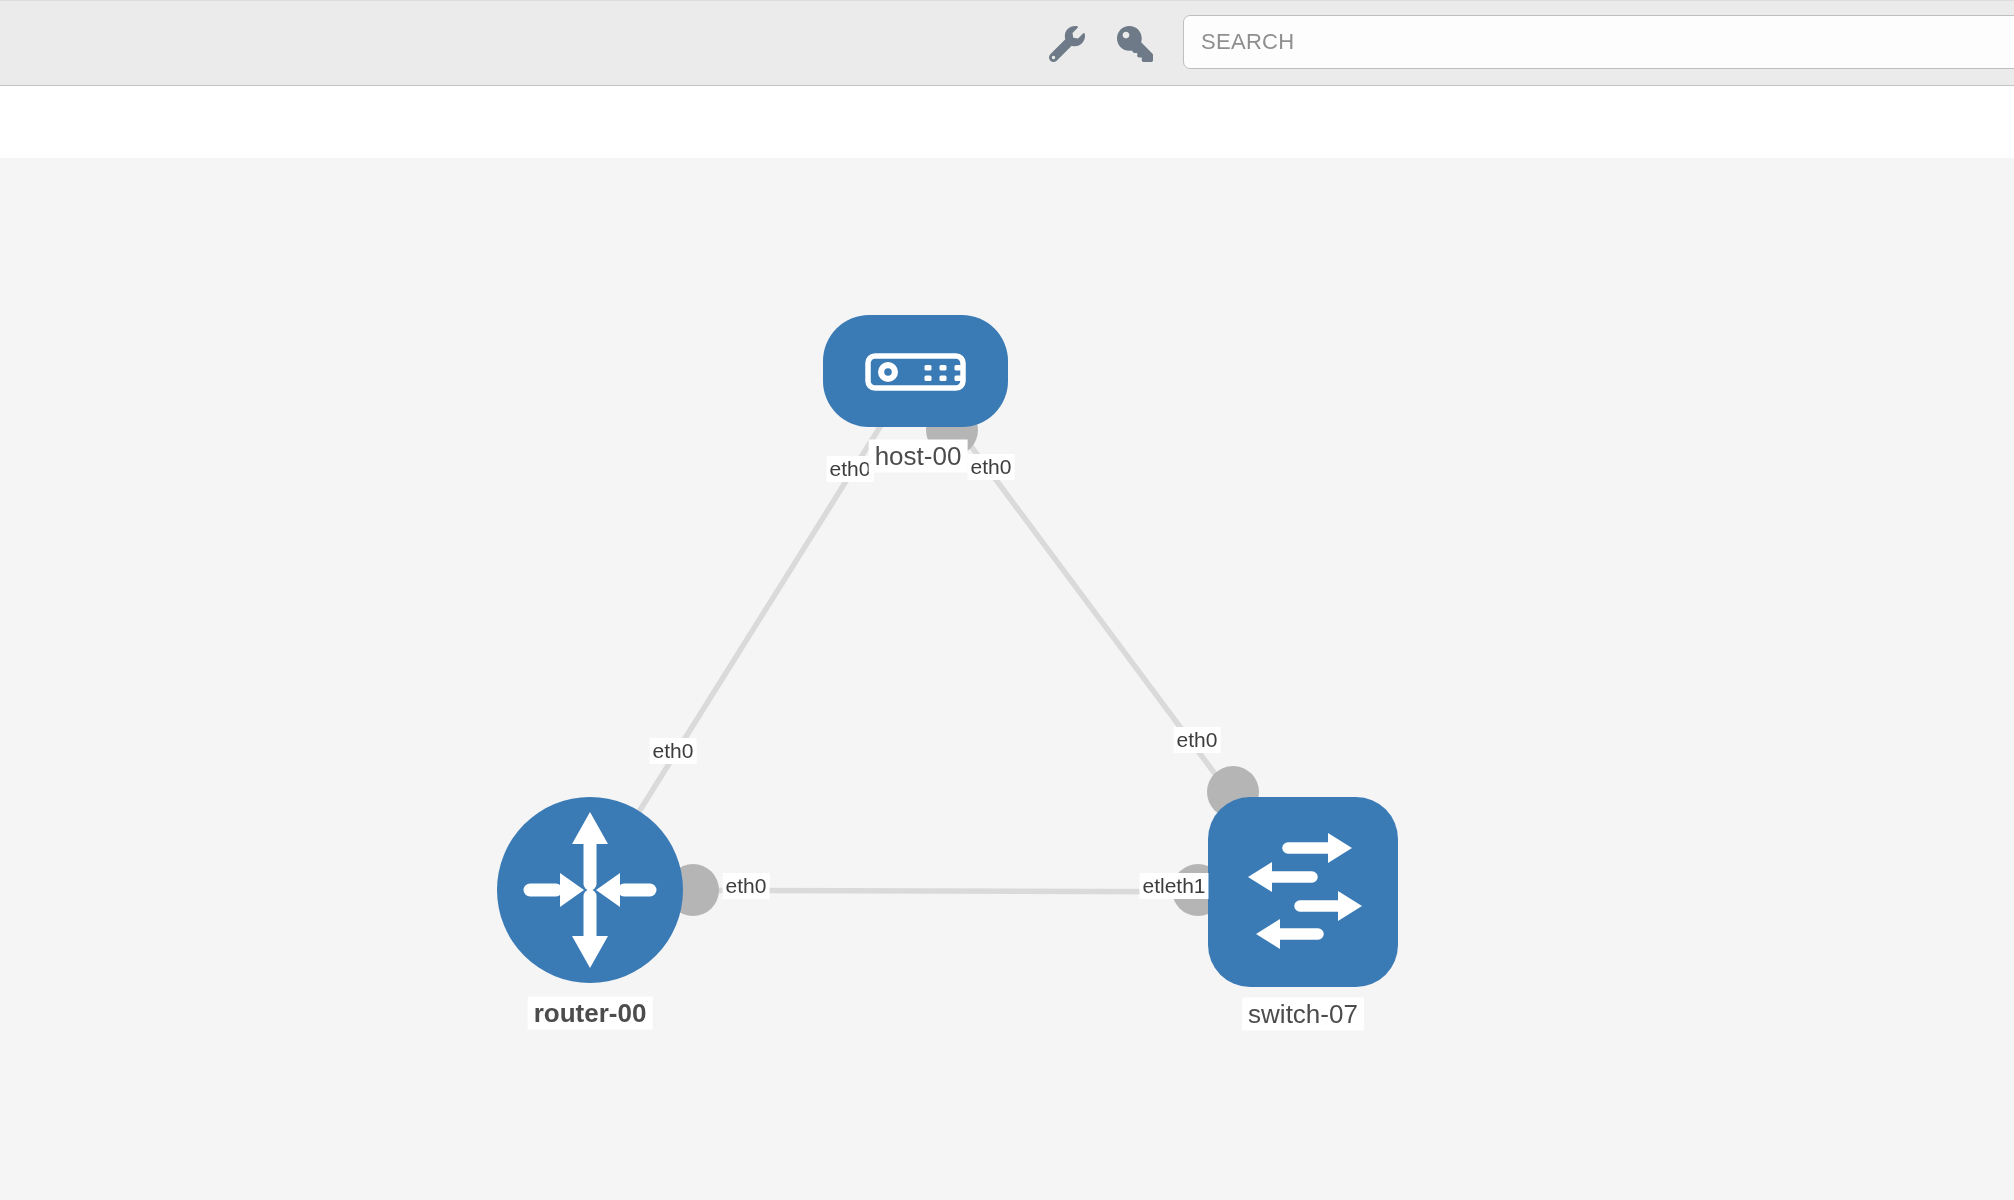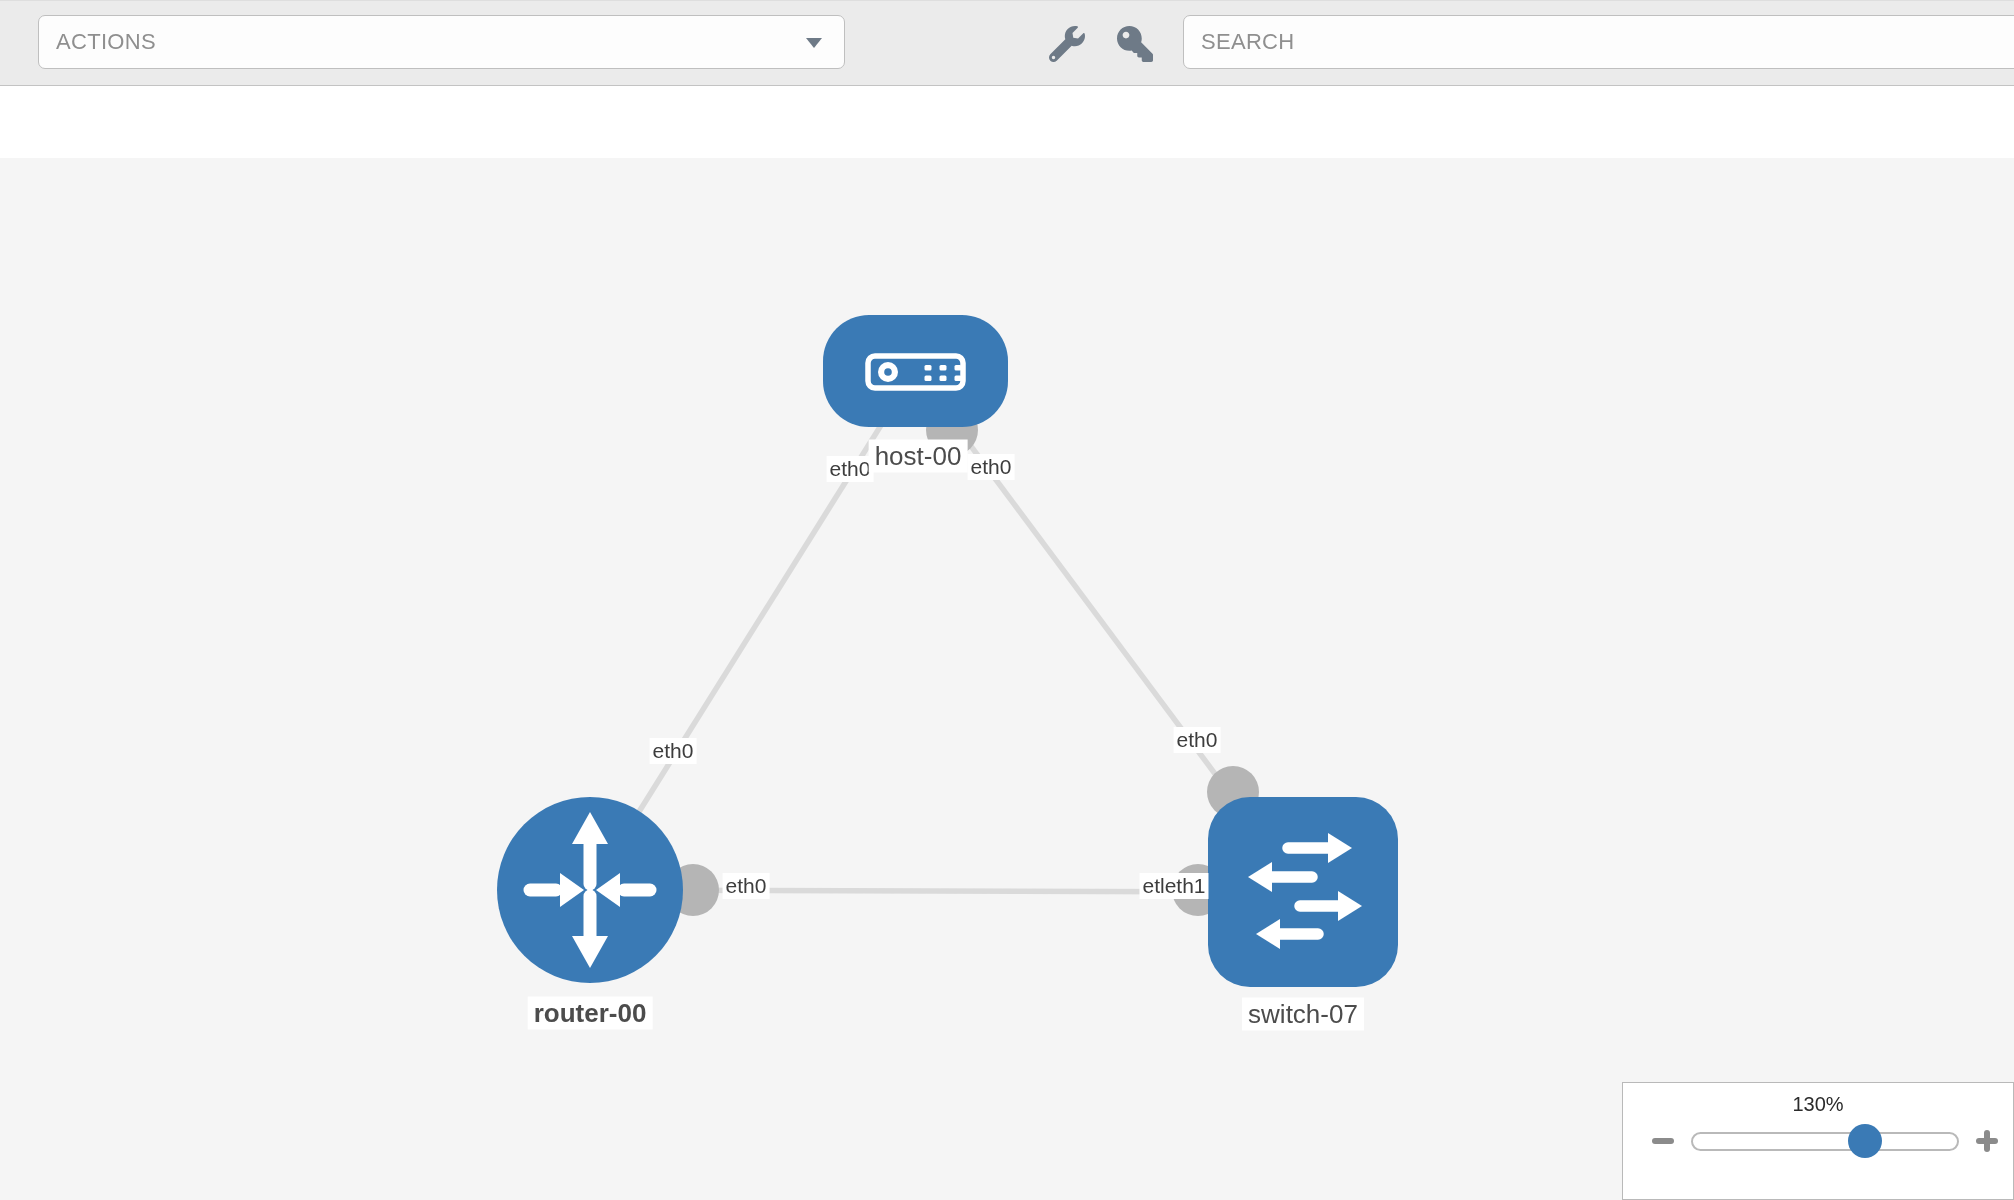--- a/index.html
+++ b/index.html
@@ -154,24 +154,20 @@
     cursor: grab;
   }
 </style>
 </head>
 <body>
 
 <div class="app">
 
 
   <div class="toolbar">
-    <div class="select-box actions-box">
-      <span class="sel-label">ACTIONS</span>
-      <span class="caret"></span>
-    </div>
 
     <button class="tool-btn wrench-btn">
       <svg width="36" height="36" viewBox="0 0 512 512">
         <path fill="#6e7a87" d="M507.73 109.1c-2.24-9.03-13.54-12.09-20.12-5.51l-74.36 74.36-67.88-11.31-11.31-67.88 74.36-74.36c6.62-6.62 3.43-17.9-5.66-20.16-47.38-11.74-99.55.91-136.58 37.93-39.64 39.64-50.55 97.1-34.05 147.2L18.74 402.76c-24.99 24.99-24.99 65.51 0 90.5 24.99 24.99 65.51 24.99 90.5 0l213.21-213.21c50.12 16.71 107.47 5.68 147.37-34.22 37.07-37.07 49.7-89.32 37.91-136.73zM64 472c-13.25 0-24-10.75-24-24 0-13.26 10.75-24 24-24s24 10.74 24 24c0 13.25-10.75 24-24 24z"></path>
       </svg>
     </button>
 
     <button class="tool-btn key-btn">
       <svg width="36" height="36" viewBox="0 0 512 512">
         <g transform="translate(512 0) scale(-1 1)">
@@ -246,28 +242,15 @@
     <div class="lbl lbl-port" style="left:850px;  top:311px;">eth0</div>
     <div class="lbl lbl-port" style="left:991px;  top:309px;">eth0</div>
     <div class="lbl lbl-port" style="left:1197px; top:582px;">eth0</div>
     <div class="lbl lbl-port" style="left:746px;  top:728px;">eth0</div>
     <div class="lbl lbl-port" style="left:1134px; top:728px;margin-left:40px;">etleth1</div>
 
     <div class="lbl lbl-node" style="left:918px;  top:298px;">host-00</div>
     <div class="lbl lbl-node" style="left:590px;  top:855px;font-weight:bold;">router-00</div>
     <div class="lbl lbl-node" style="left:1303px; top:856px;">switch-07</div>
 
-    <div class="zoom-panel">
-      <div class="zoom-level">130%</div>
-      <div class="zoom-minus">
-        <span class="bar-h"></span>
-      </div>
-      <div class="zoom-track">
-        <div class="zoom-handle"></div>
-      </div>
-      <div class="zoom-plus">
-        <span class="bar-h"></span>
-        <span class="bar-v"></span>
-      </div>
-    </div>
   </div>
 
 </div>
 
 </body></html>

